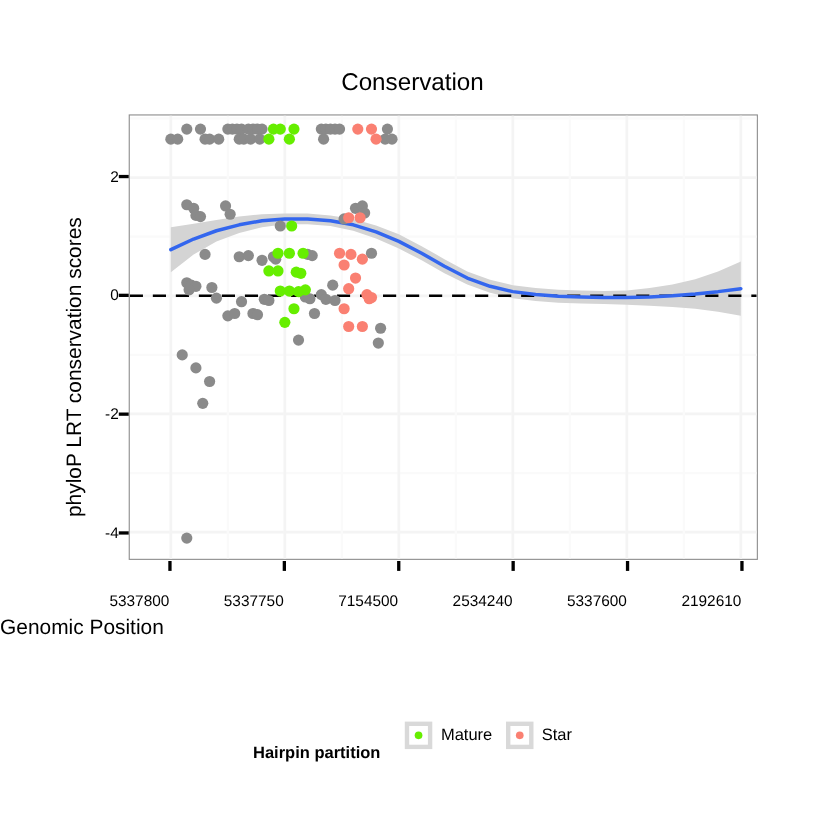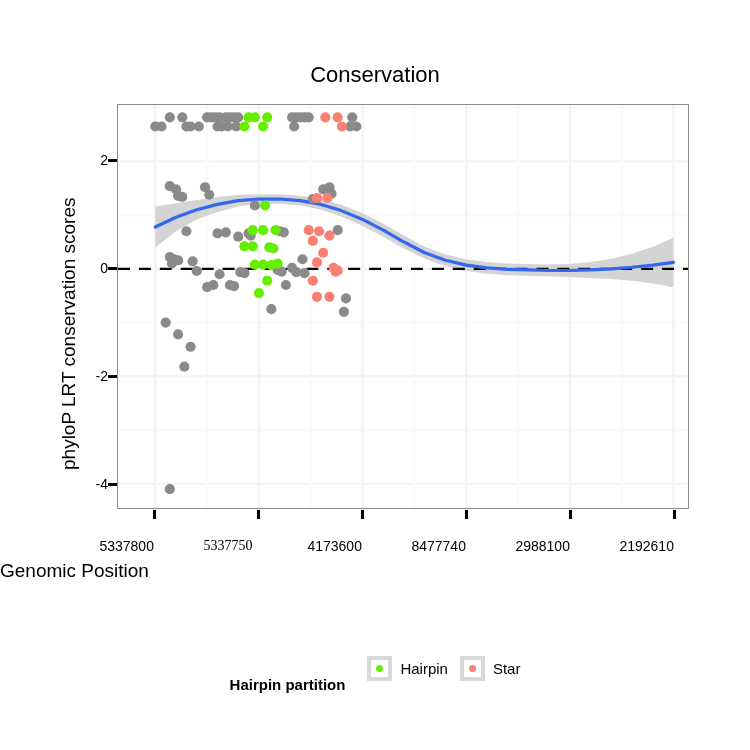--- a/index.html
+++ b/index.html
@@ -210,27 +210,27 @@
         <circle cx="160.16" cy="159.30" r="5.1" fill="#66ee00" stroke="none"></circle>
         <circle cx="149.76" cy="176.58" r="5.1" fill="#66ee00" stroke="none"></circle>
         <circle cx="141.44" cy="189.00" r="5.1" fill="#66ee00" stroke="none"></circle>
       </svg>
   </div>
 
   <div id="xticks">
       <div class="tickmark-x" style="left: 152.94px;"></div>
       <div class="tick-x" style="left: 99.44px;">5337800</div>
       <div class="tickmark-x" style="left: 256.94px;"></div>
-      <div class="tick-x" style="left: 203.44px; font-family: Liberation Serif, serif;">5337750</div>
+      <div class="tick-x" style="left: 203.44px;">5337750</div>
       <div class="tickmark-x" style="left: 360.94px;"></div>
-      <div class="tick-x" style="left: 307.44px;">4173600</div>
+      <div class="tick-x" style="left: 307.44px;">7154500</div>
       <div class="tickmark-x" style="left: 464.94px;"></div>
-      <div class="tick-x" style="left: 411.44px;">8477740</div>
+      <div class="tick-x" style="left: 411.44px;">2534240</div>
       <div class="tickmark-x" style="left: 568.94px;"></div>
-      <div class="tick-x" style="left: 515.44px;">2988100</div>
+      <div class="tick-x" style="left: 515.44px;">5337600</div>
       <div class="tickmark-x" style="left: 672.94px;"></div>
       <div class="tick-x" style="left: 619.44px;">2192610</div>
     </div>
   <div id="yticks">
       <div class="tickmark-y" style="top: 159.2px;"></div>
       <div class="tick-y" style="top: 151.7px;">2</div>
       <div class="tickmark-y" style="top: 267.2px;"></div>
       <div class="tick-y" style="top: 259.7px;">0</div>
       <div class="tickmark-y" style="top: 375.2px;"></div>
       <div class="tick-y" style="top: 367.7px;">-2</div>
@@ -240,21 +240,21 @@
 
   <div class="axis-title-x">Genomic Position</div>
   <div class="axis-title-y">phyloP LRT conservation scores</div>
 
   <div id="legend">
     <span class="legend-title">Hairpin partition</span>
     <span class="legend-item">
       <span class="legend-key">
         <span class="legend-dot" id="lk0" style="background: rgb(102, 238, 0);"></span>
       </span>
-      <span class="legend-label">Hairpin</span>
+      <span class="legend-label">Mature</span>
     </span>
     <span class="legend-item">
       <span class="legend-key">
         <span class="legend-dot" id="lk1" style="background: rgb(250, 128, 114);"></span>
       </span>
       <span class="legend-label">Star</span>
     </span>
   </div>
 
 </div>

